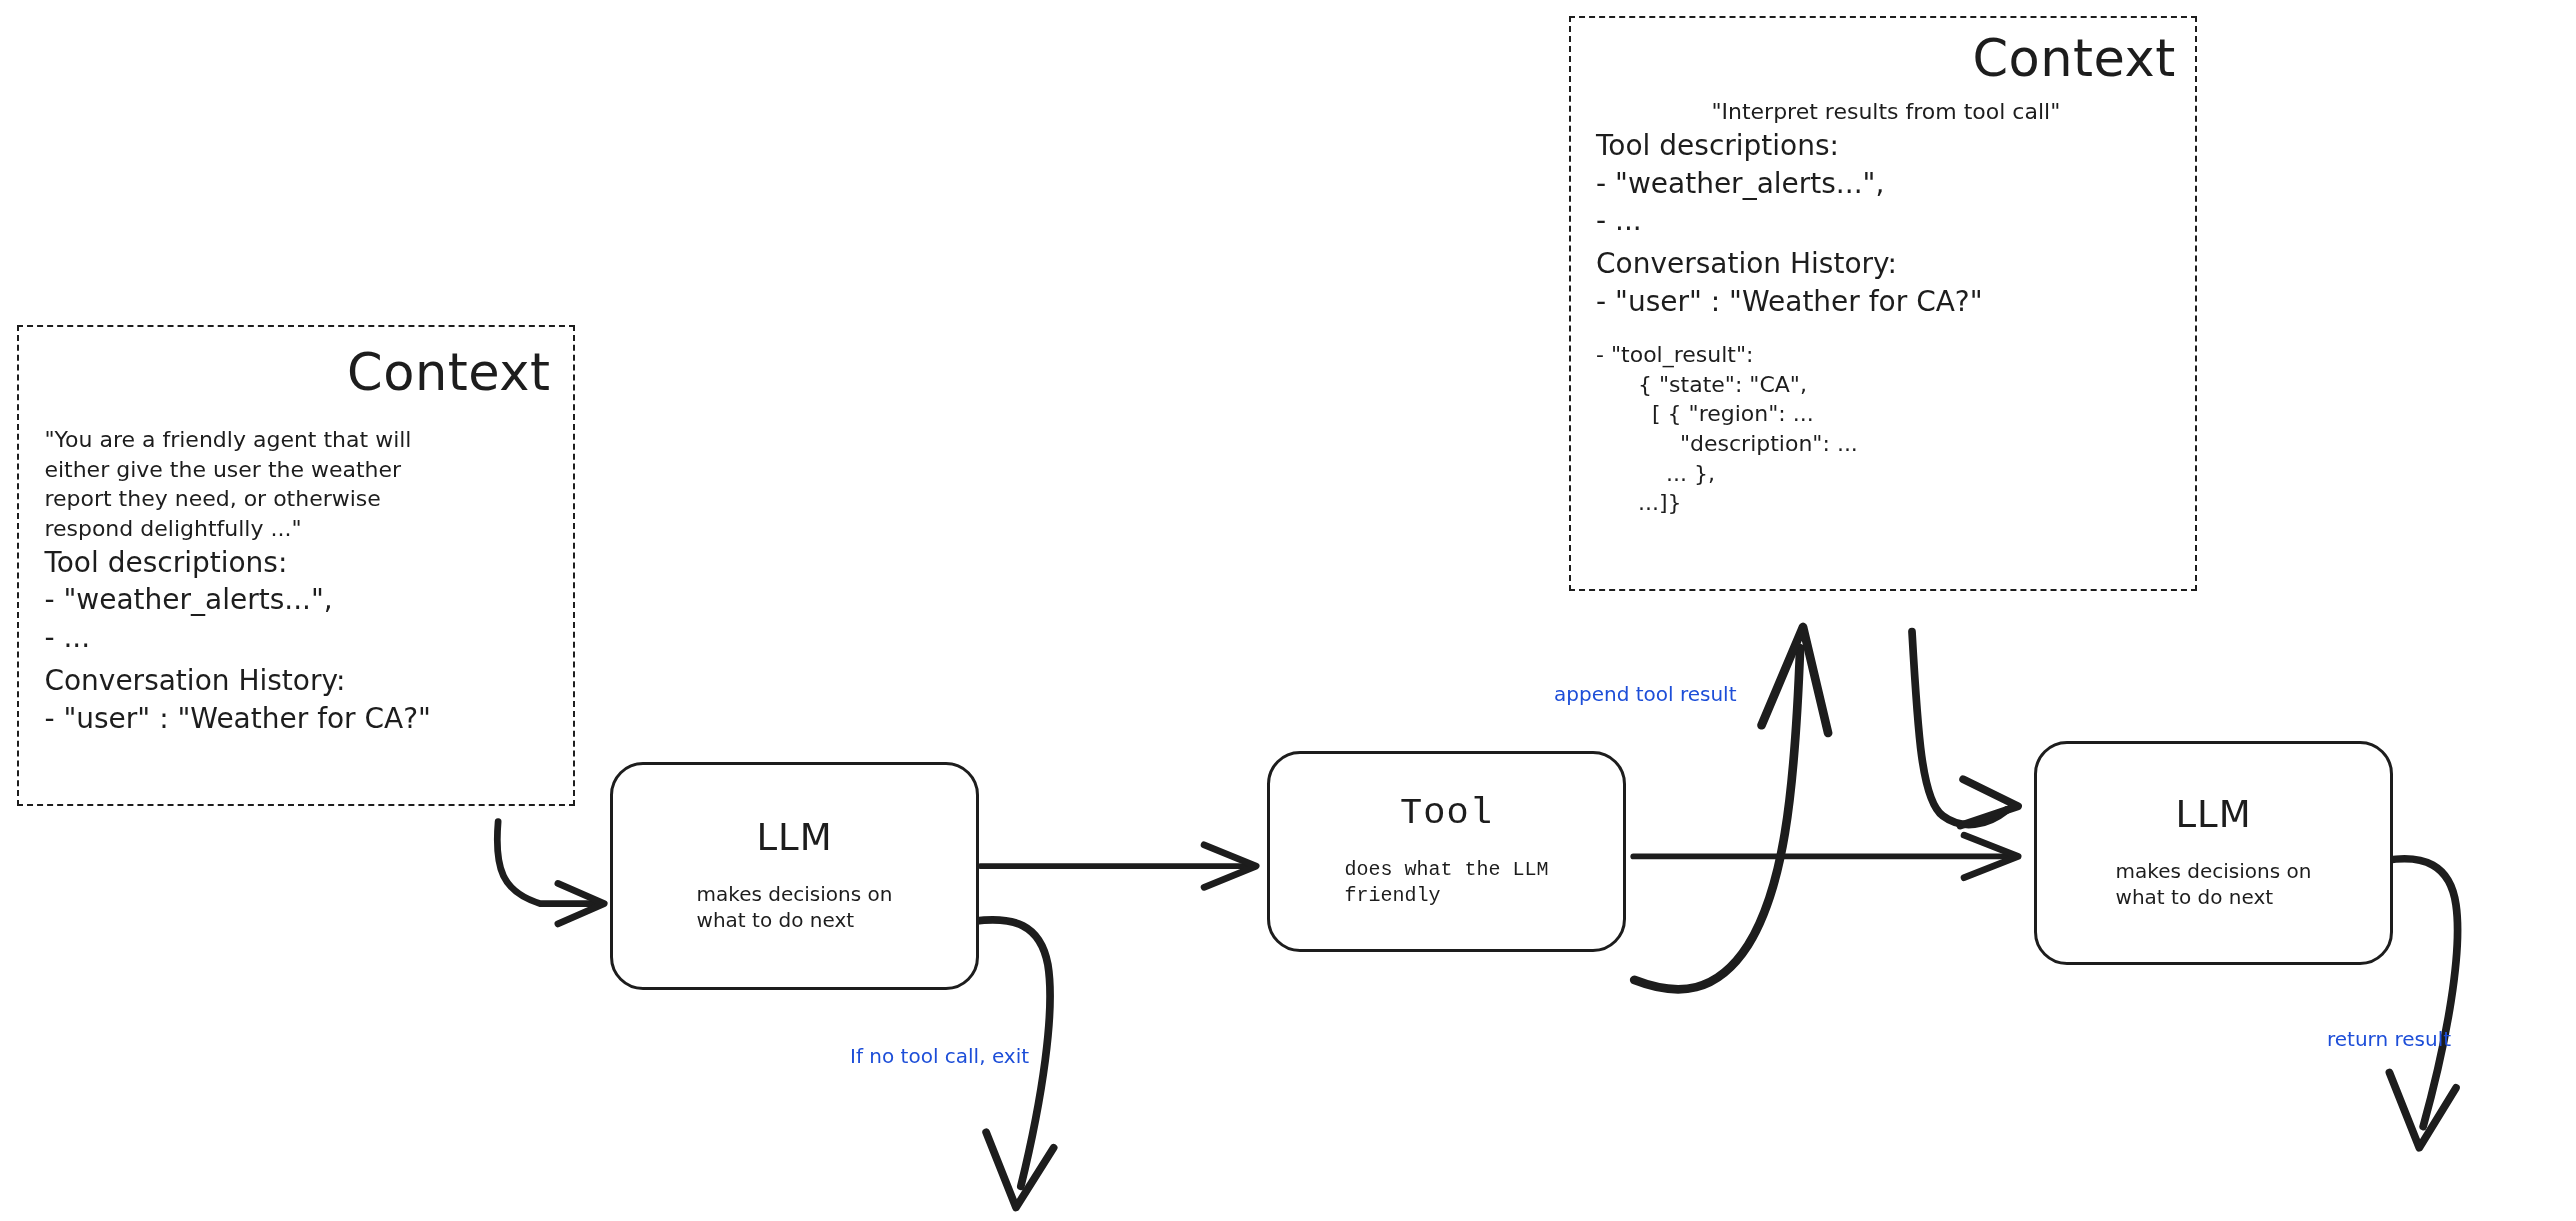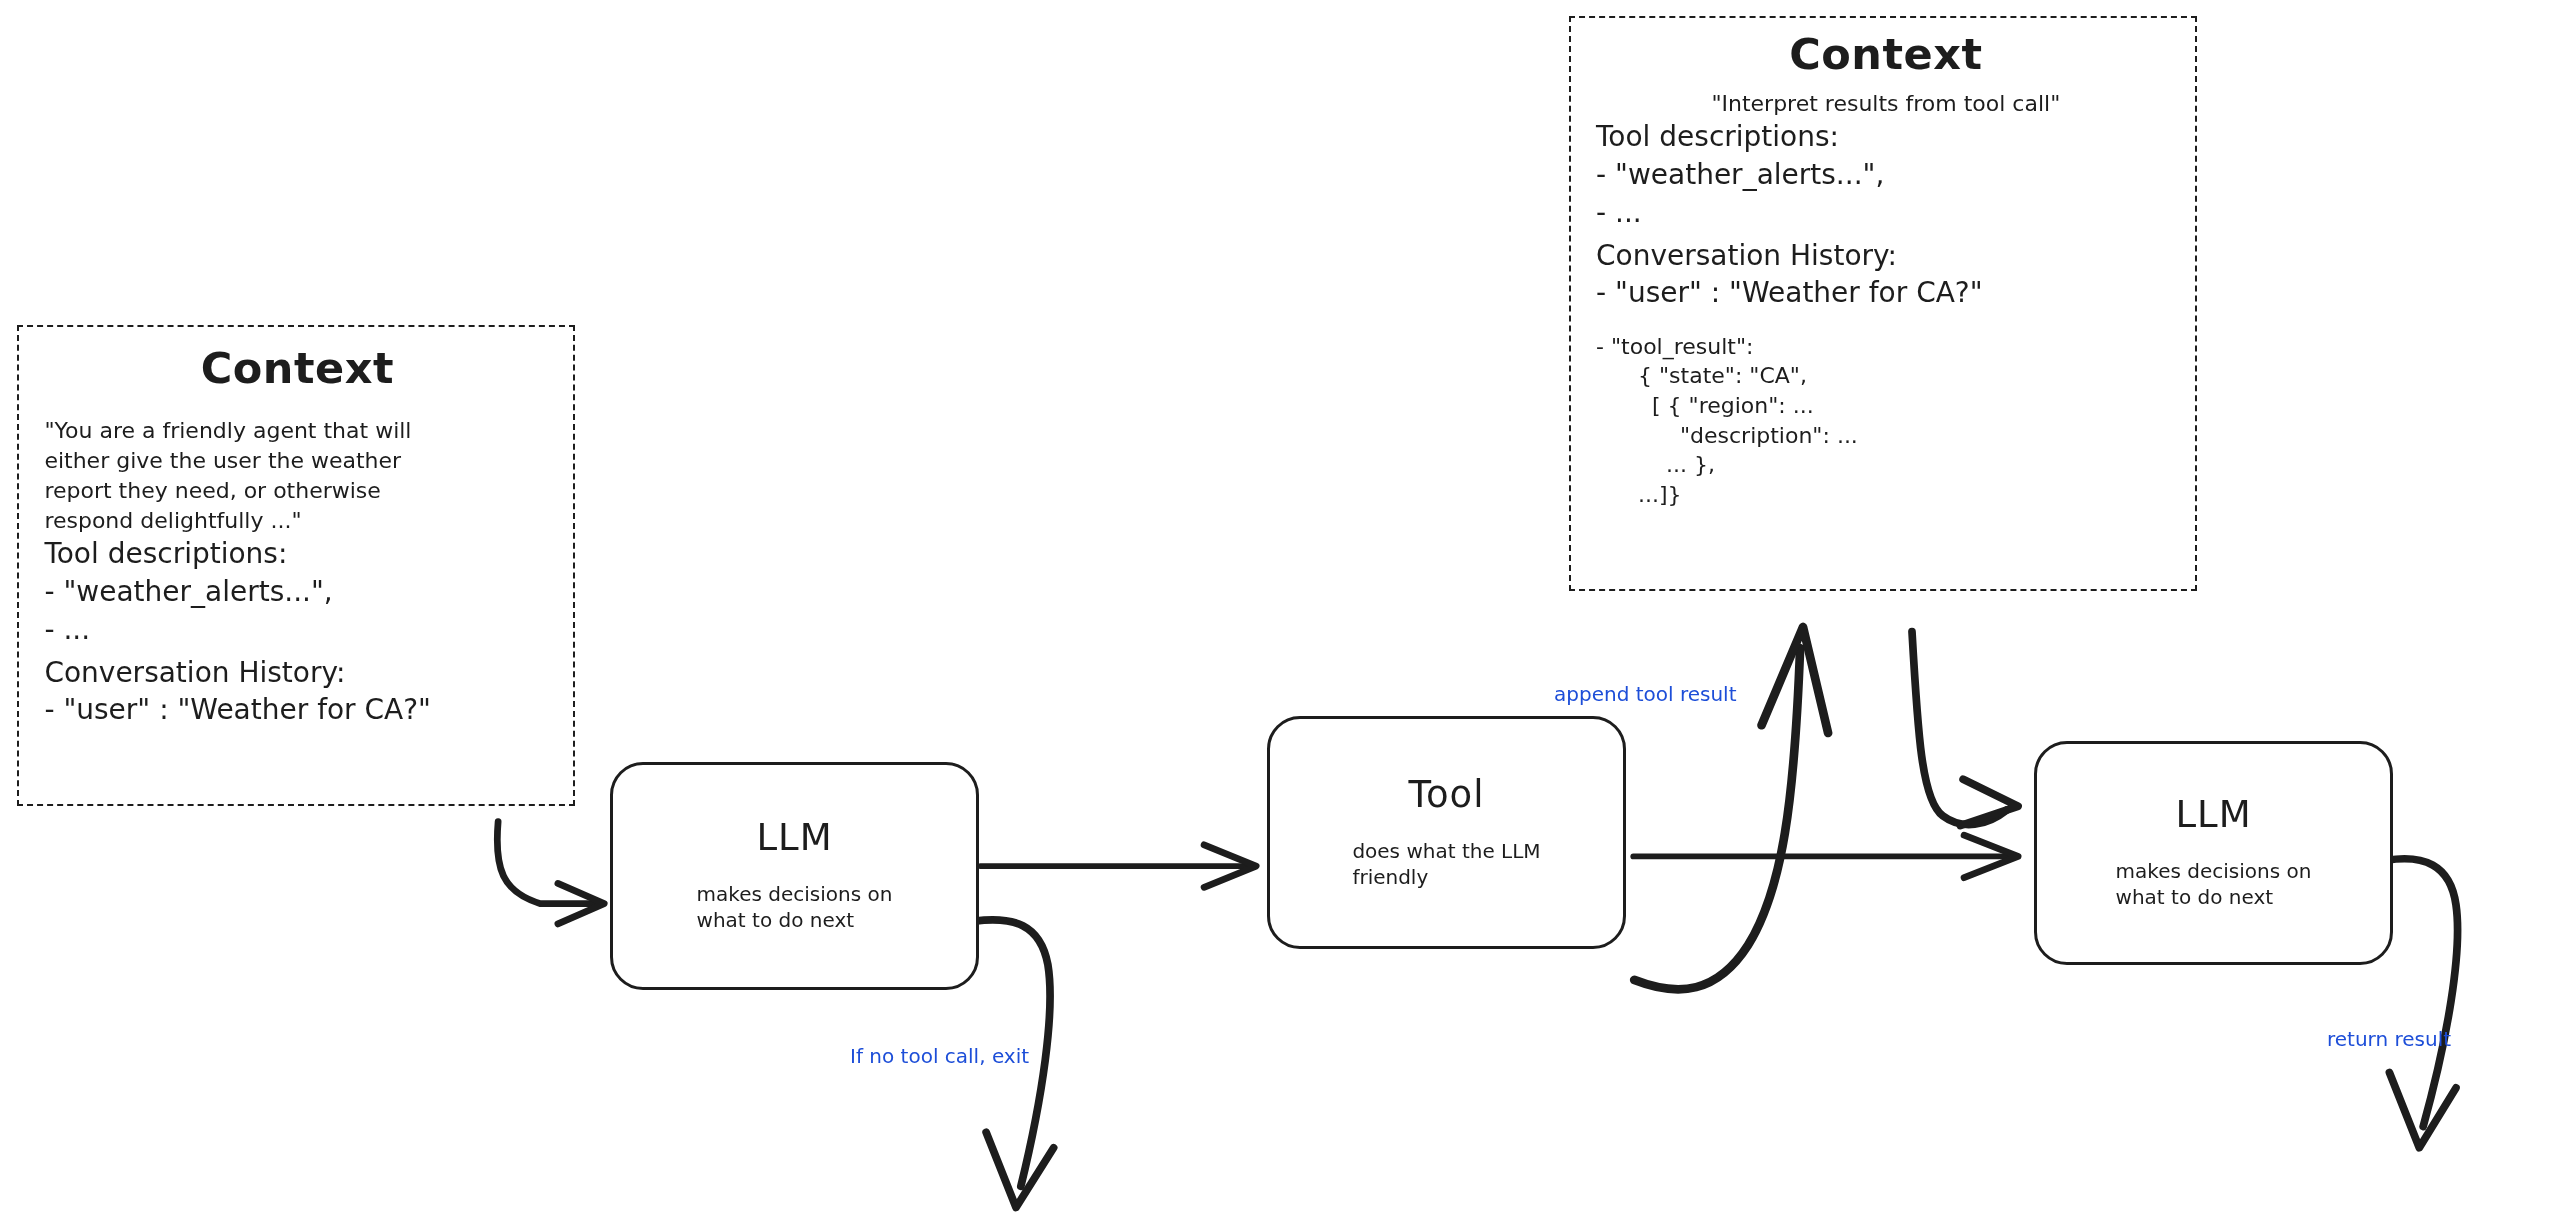--- a/index.html
+++ b/index.html
@@ -29,25 +29,25 @@
     stroke-linejoin: round;
   }
 
   
   .ctx {
     position: absolute;
     border: 2.9px dashed #1d1d1d;
     background: transparent;
   }
   .ctx-title {
-    text-align: center;
-    font-size: 43px;
+    text-align: right;
+    font-size: 51px;
     line-height: 1.05;
     letter-spacing: 0.5px;
-    font-weight: 700;
+    font-weight: 400;
   }
   .ctx-body {
     font-size: 28px;
     line-height: 1.35;
     white-space: pre-wrap;
   }
   .ctx-body + .ctx-body { margin-top: 5px; }
   .ctx-quote { font-size: 22px; line-height: 1.35; white-space: pre-wrap; }
 
   #ctx-left {
@@ -87,21 +87,21 @@
     letter-spacing: 1px;
   }
   .node-sub {
     font-size: 20px;
     line-height: 1.3;
     text-align: left;
     white-space: pre-line;
   }
 
   #node-llm1  { left: 610px;  top: 762px;  width: 369px; height: 228px; }
-  #node-tool  { left: 1267px; top: 716px;  width: 359px; height: 233px; }
+  #node-tool  { left: 1267px; top: 751px;  width: 359px; height: 201px; font-family: Liberation Mono, monospace; }
   #node-llm2  { left: 2034px; top: 741px;  width: 359px; height: 224px; }
 
   
   .edge-label {
     position: absolute;
     font-size: 20px;
     line-height: 1.2;
     white-space: nowrap;
     color: #1d4ed8;
   }

